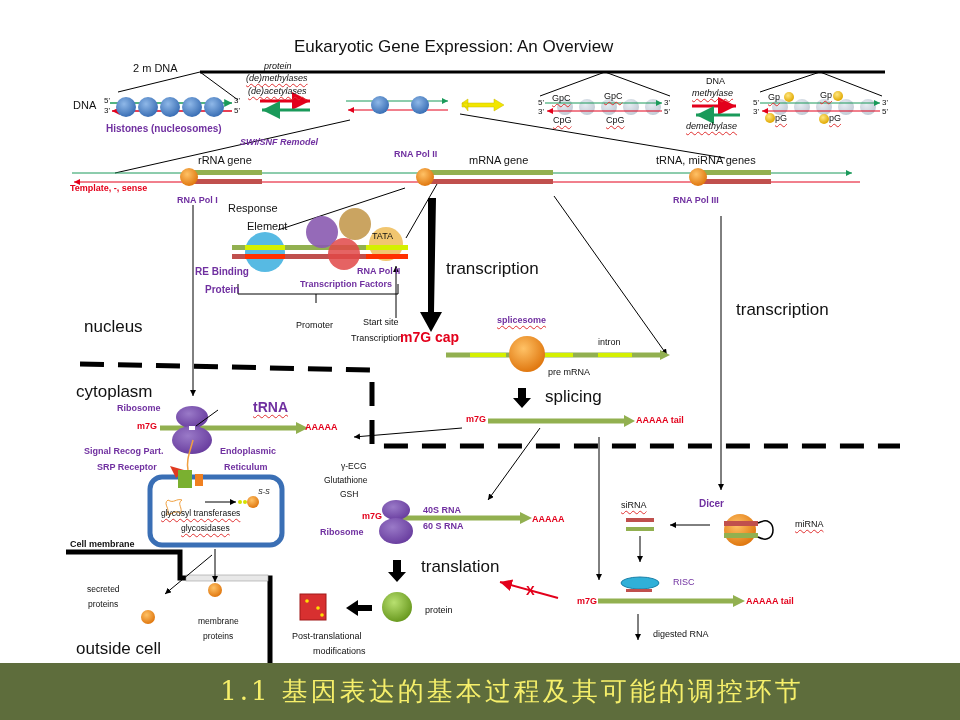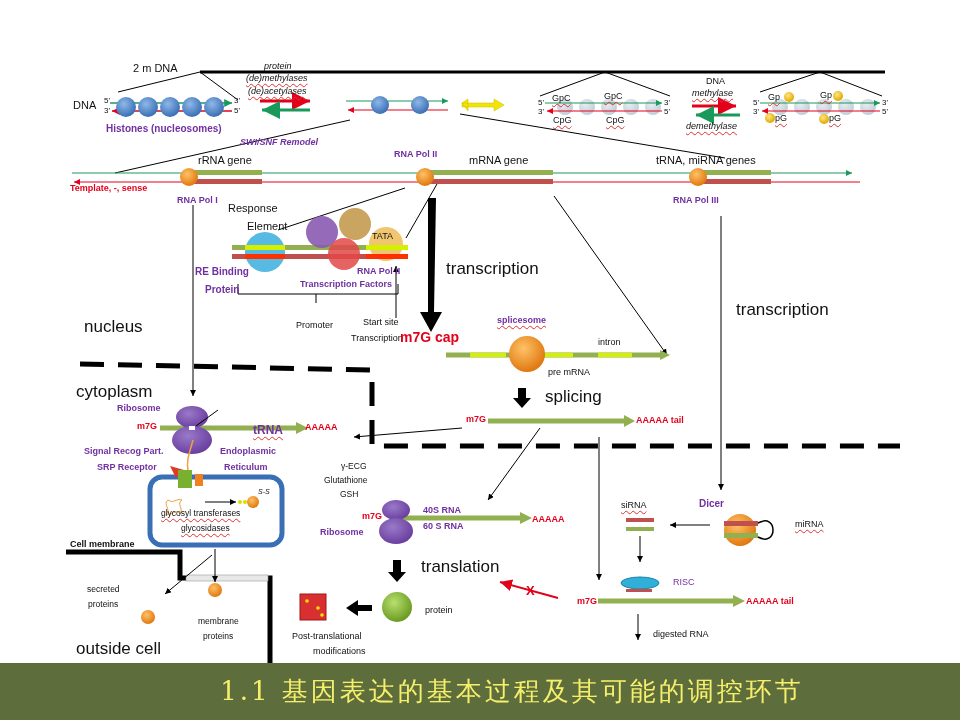--- a/index.html
+++ b/index.html
@@ -211,20 +211,21 @@
   <rect x="626" y="518" width="28" height="4" fill="#c0504d"></rect>
   <rect x="626" y="527" width="28" height="4" fill="#92b050"></rect>
   <line x1="640" y1="536" x2="640" y2="562" stroke="#000" marker-end="url(#ah)"></line>
   <ellipse cx="640" cy="583" rx="19" ry="6" fill="#30b0d8" stroke="#1a80a8"></ellipse>
   <rect x="626" y="589" width="26" height="3" fill="#c0504d"></rect>
   <line x1="598" y1="601" x2="735" y2="601" stroke="#92b050" stroke-width="5"></line>
   <path d="M733,595 L745,601 L733,607 Z" fill="#92b050"></path>
   <line x1="638" y1="614" x2="638" y2="640" stroke="#000" marker-end="url(#ah)"></line>
 </svg>
 
+<div class="t title" style="left:294px;top:38px;">Eukaryotic Gene Expression: An Overview</div>
 <div class="t sm" style="left:133px;top:63px;font-size:11px;">2 m DNA</div>
 <div class="t sm" style="left:73px;top:100px;font-size:11px;">DNA</div>
 <div class="t xs" style="left:104px;top:97px;">5'</div>
 <div class="t xs" style="left:104px;top:107px;">3'</div>
 <div class="t xs" style="left:234px;top:97px;">3'</div>
 <div class="t xs" style="left:234px;top:107px;">5'</div>
 <div class="t purple" style="left:106px;top:124px;">Histones (nucleosomes)</div>
 <div class="t it" style="left:264px;top:62px;">protein</div>
 <div class="t it wavy" style="left:246px;top:74px;">(de)methylases</div>
 <div class="t it wavy" style="left:248px;top:87px;">(de)acetylases</div>
@@ -281,21 +282,21 @@
 
 <div class="t red" style="left:400px;top:330px;font-size:14px;">m7G cap</div>
 <div class="t purple wavy" style="left:497px;top:316px;font-size:9px;">splicesome</div>
 <div class="t sm" style="left:598px;top:338px;font-size:9px;">intron</div>
 <div class="t sm" style="left:548px;top:368px;font-size:9px;">pre mRNA</div>
 
 <div class="t red" style="left:466px;top:415px;">m7G</div>
 <div class="t red" style="left:636px;top:416px;">AAAAA tail</div>
 
 <div class="t purple" style="left:117px;top:404px;font-size:9px;">Ribosome</div>
-<div class="t purple wavy" style="left:221px;top:424px;font-size:12px;padding-left:32px;">tRNA</div>
+<div class="t purple wavy" style="left:221px;top:400px;font-size:14px;padding-left:32px;">tRNA</div>
 <div class="t red" style="left:137px;top:422px;">m7G</div>
 <div class="t red" style="left:305px;top:423px;">AAAAA</div>
 <div class="t purple" style="left:84px;top:447px;font-size:9px;">Signal Recog Part.</div>
 <div class="t purple" style="left:97px;top:463px;font-size:9px;">SRP Receptor</div>
 <div class="t purple" style="left:220px;top:447px;font-size:9px;">Endoplasmic</div>
 <div class="t purple" style="left:224px;top:463px;font-size:9px;">Reticulum</div>
 <div class="t sm wavy" style="left:161px;top:509px;font-size:8.5px;">glycosyl transferases</div>
 <div class="t sm wavy" style="left:181px;top:524px;font-size:8.5px;">glycosidases</div>
 <div class="t xs" style="left:258px;top:488px;font-style:italic;font-size:7px;">S-S</div>
 

